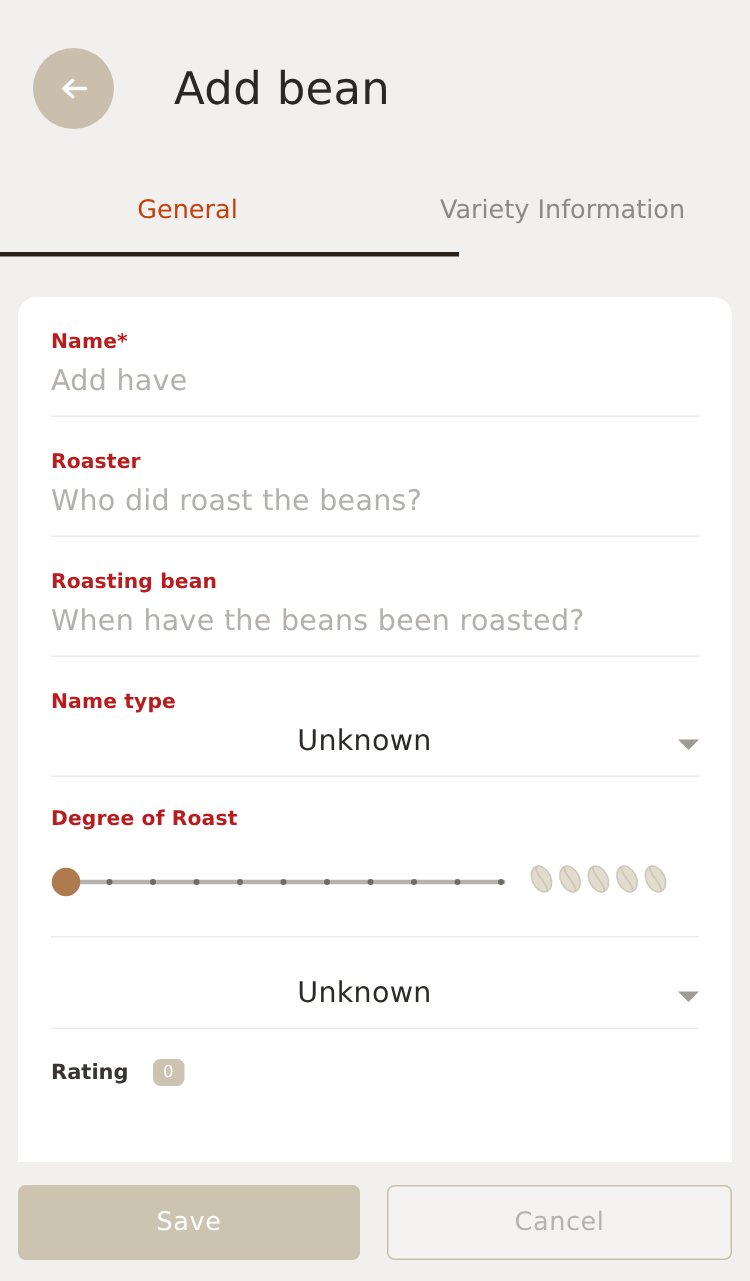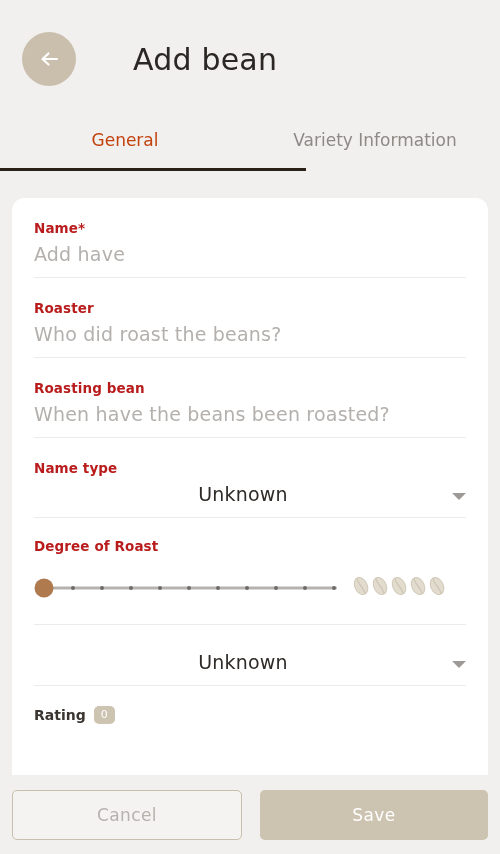--- a/index.html
+++ b/index.html
@@ -16,21 +16,20 @@
     position: relative;
   }
 
   
   .header {
     height: 118px;
     display: flex;
     align-items: center;
     padding: 0 0 0 22px;
     background: #f1f0ee;
-    gap: 17px;
   }
 
   .back-button {
     width: 54px;
     height: 54px;
     border-radius: 50%;
     background: #c9bfac;
     display: flex;
     align-items: center;
     justify-content: center;
@@ -195,20 +194,21 @@
   .bean { margin-left: -5px; }
   .bean:first-child { margin-left: 0; }
 
   
   .rating-field {
     display: flex;
     align-items: center;
     padding-top: 20px;
     padding-bottom: 18px;
     border-bottom: none;
+    gap: 8px;
   }
   .rating-label {
     font-size: 14px;
     color: #3a3531;
     font-weight: 600;
   }
   .rating-badge {
     margin-left: 8px;
     background: #cdc3b1;
     color: #ffffff;
@@ -369,15 +369,15 @@
 
     <div class="field rating-field">
       <span class="rating-label">Rating</span>
       <span class="rating-badge">0</span>
     </div>
 
   </div>
 </div>
 
 <div class="footer">
+  <button class="btn btn-save">Save</button>
   <button class="btn btn-cancel">Cancel</button>
-  <button class="btn btn-save">Save</button>
 </div>
 
 </body></html>

